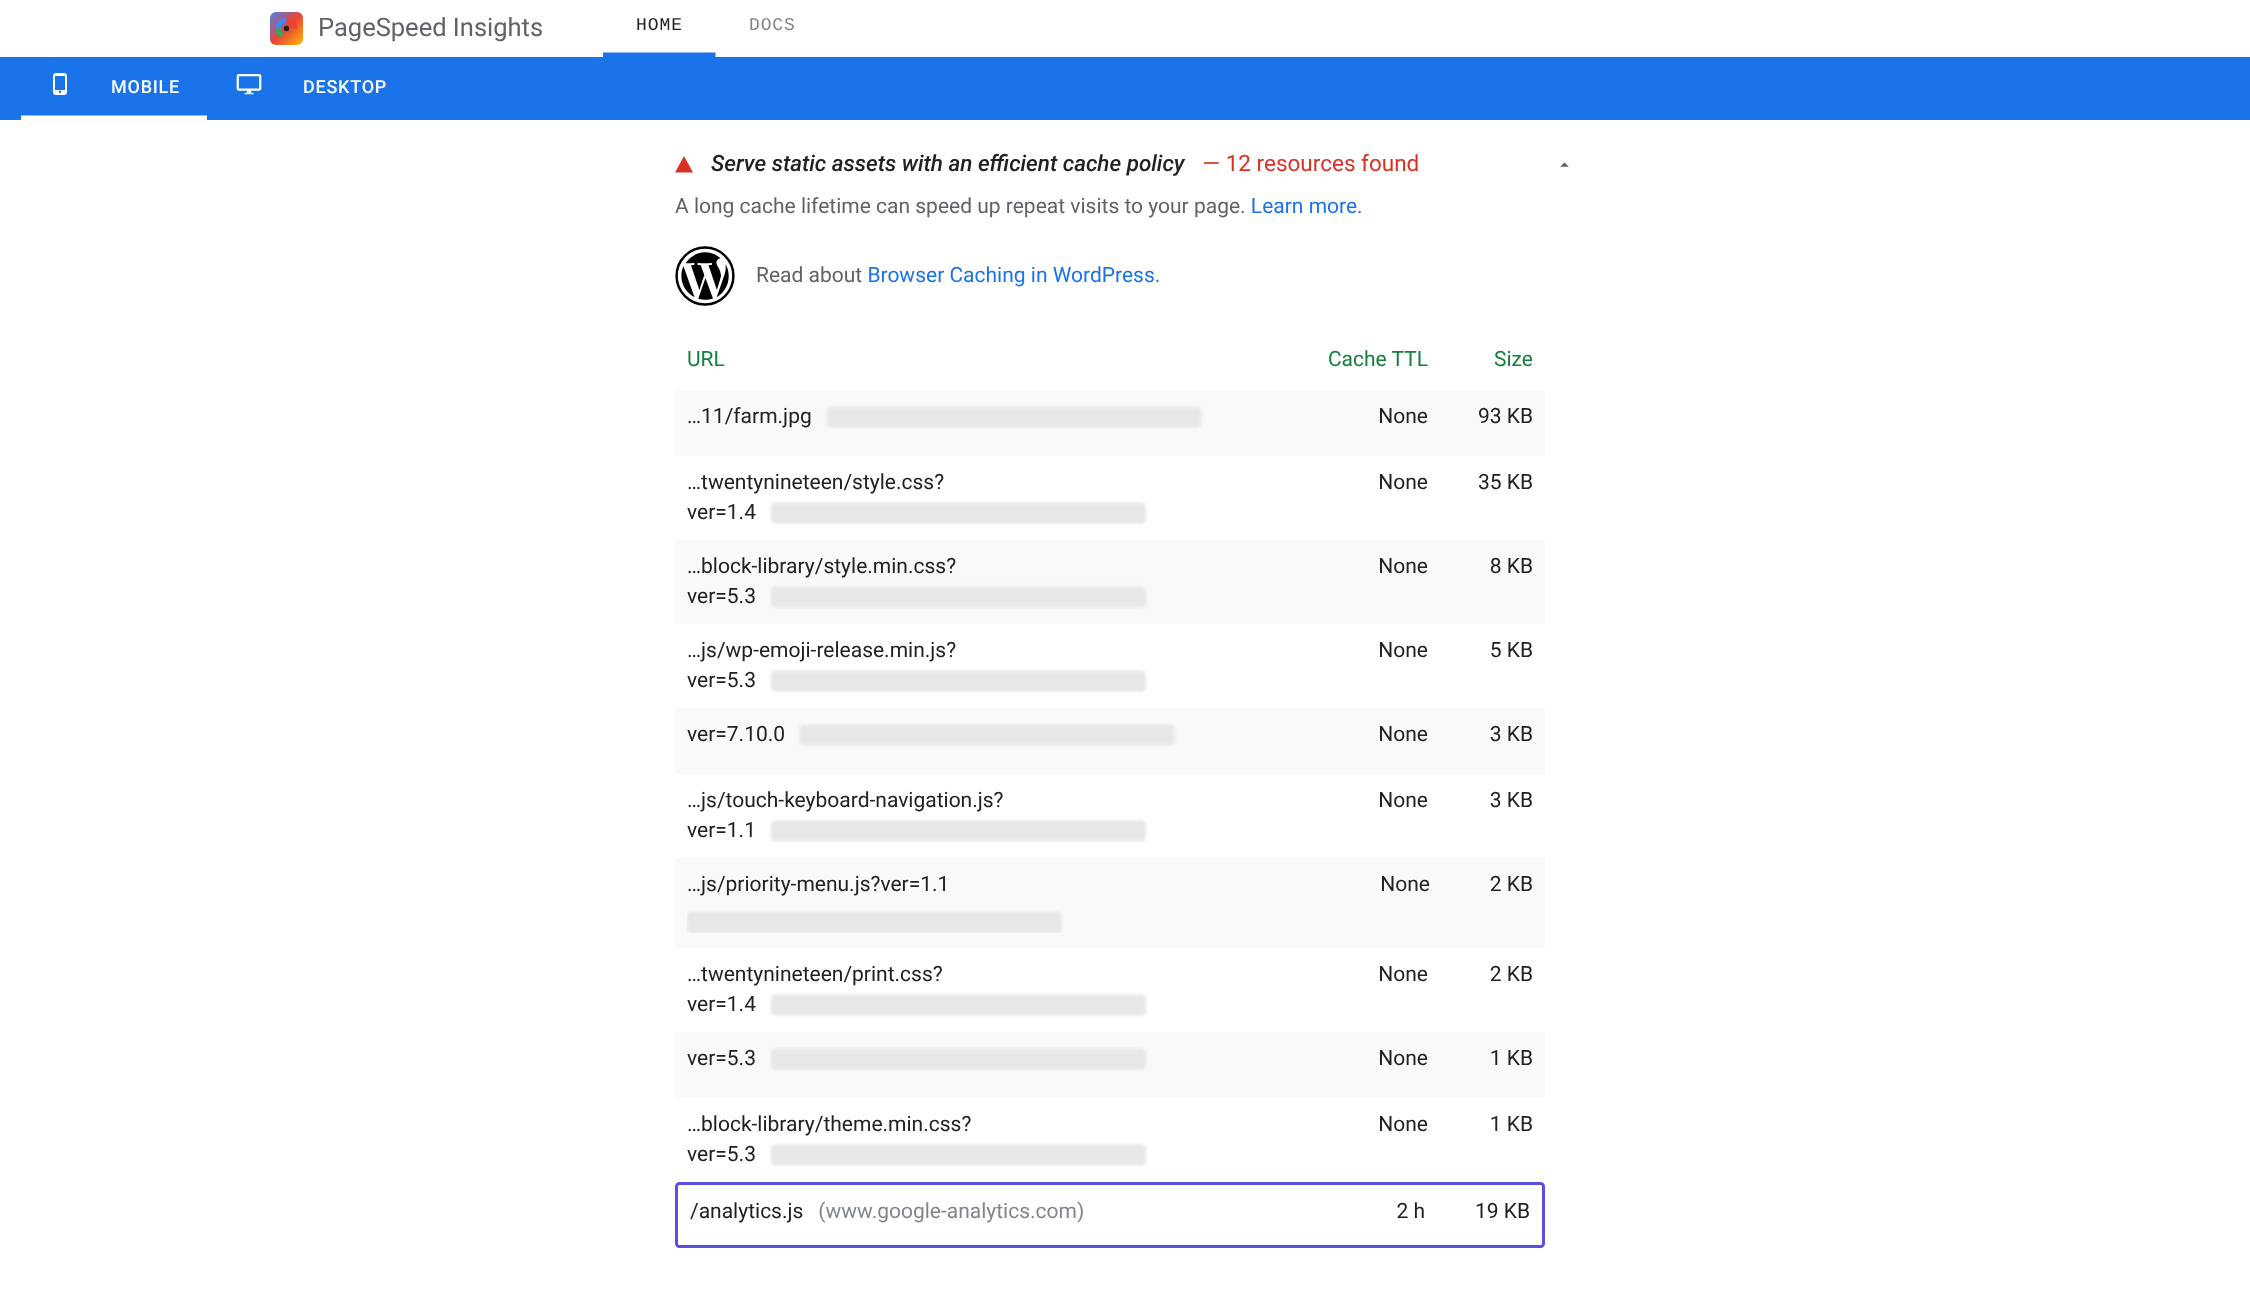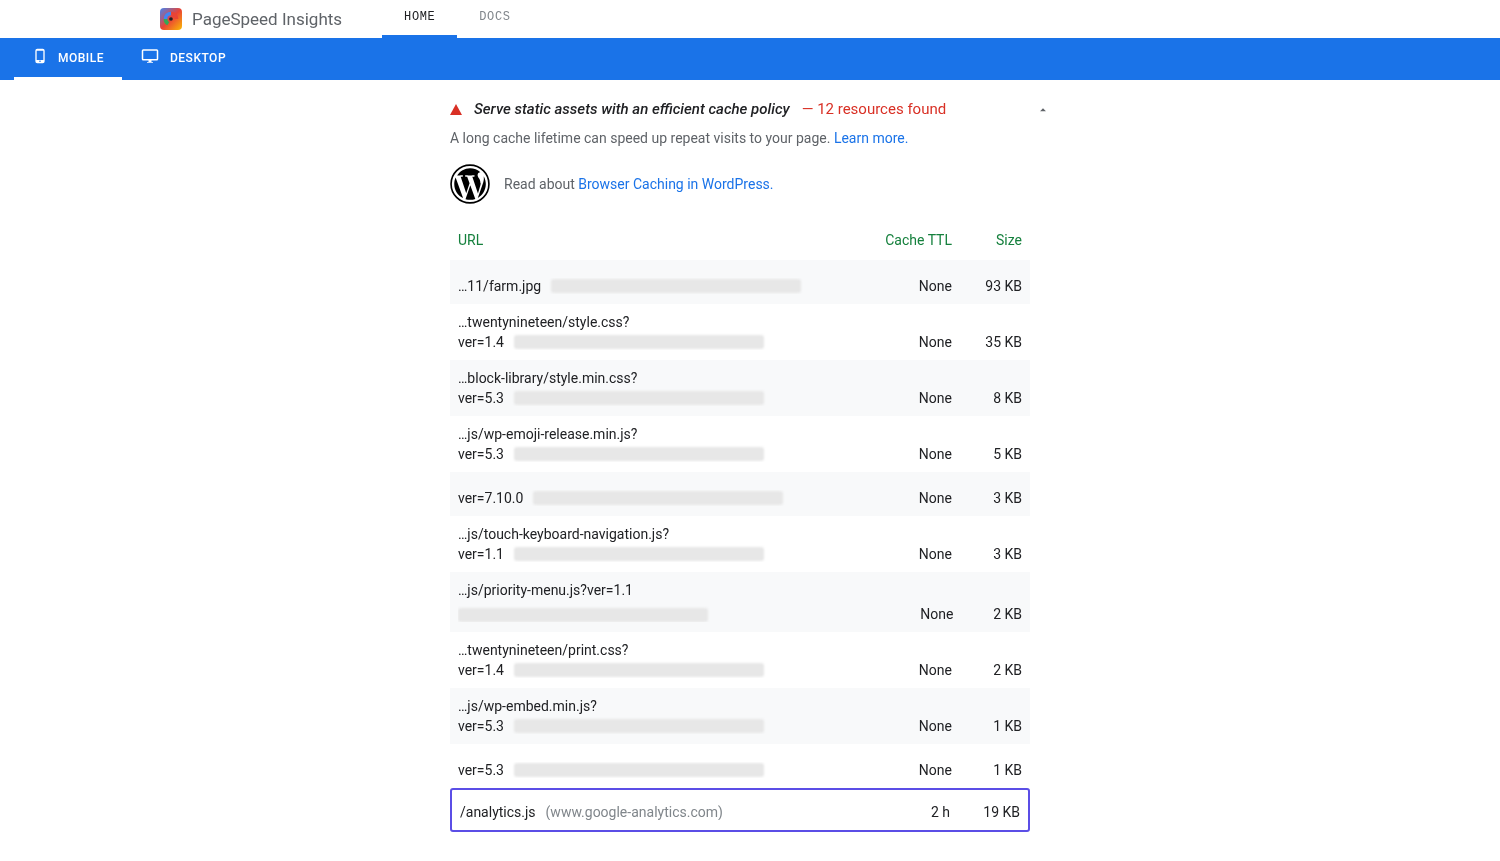--- a/index.html
+++ b/index.html
@@ -1,27 +1,27 @@
 <!DOCTYPE html>
 <html><head>
 <meta charset="utf-8">
 <style>
   * { box-sizing: border-box; margin: 0; padding: 0; }
   html, body { width: 1500px; height: 861px; font-family: Roboto, "Helvetica Neue", Arial, sans-serif; color: #202124; background:#fff; overflow:hidden; }
   
-  .header { height: 38px; display: flex; align-items: center; padding-left: 160px; border-bottom:1px solid transparent; }
+  .header { height: 38px; display: flex; align-items: center; padding-left: 160px; border-bottom:1px solid transparent;margin-left:20px; }
   .logo-img { width: 22px; height: 22px; background: linear-gradient(135deg,#4285f4 0%,#ea4335 50%,#fbbc04 100%); border-radius:4px; margin-right:10px; position:relative; }
   .logo-img svg { display:block; }
   .app-title { font-size: 17px; color:#5f6368; font-weight:400; margin-right:40px; }
   .top-tabs { display:flex; height:38px; }
   .top-tab { display:flex; align-items:center; padding:0 22px; font-size:12px; font-weight:500; letter-spacing:0.6px; color:#80868b; cursor:pointer; border-bottom:3px solid transparent;font-family:Liberation Mono, monospace; }
   .top-tab.active { color:#202124; border-bottom-color:#1a73e8; }
   
   .device-bar { background:#1a73e8; height:42px; display:flex; align-items:flex-end; padding-left:14px; }
-  .device-tab { display:flex; align-items:center; gap:10px; padding:0 18px; height:42px; color:#fff; font-size:12px; font-weight:500; letter-spacing:0.5px; cursor:pointer; border-bottom:3px solid transparent; }
+  .device-tab { display:flex; align-items:center; gap:26px; padding:0 18px; height:42px; color:#fff; font-size:12px; font-weight:500; letter-spacing:0.5px; cursor:pointer; border-bottom:3px solid transparent; }
   .device-tab.active { border-bottom-color:#fff; }
   .device-tab svg { fill:#fff; }
   
   .content { display:flex; justify-content:center; padding-top:20px; }
   .panel { width:600px; }
   .audit-header { display:flex; align-items:center; gap:8px; position:relative; }
   .warn-icon { width:0; height:0; border-left:6px solid transparent; border-right:6px solid transparent; border-bottom:11px solid #d93025; position:relative; margin-right:4px; }
   .warn-icon::after { content:''; }
   .audit-title { font-size:15px; color:#202124; font-weight:500;font-style:italic; }
   .audit-count { font-size:15px; color:#d93025; margin-left:4px; }
@@ -31,21 +31,21 @@
   .desc a, .link { color:#1a73e8; text-decoration:none; }
   .wp-row { display:flex; align-items:center; gap:14px; margin-top:18px; }
   .wp-logo { width:40px; height:40px; }
   .wp-text { font-size:14px; color:#5f6368; }
   
   .tbl { width:580px; margin-top:28px; font-size:14px; }
   .thead { display:flex; align-items:center; color:#15803d; padding:0 8px 12px 8px; }
   .col-url { flex: 1 1 auto; }
   .col-ttl { width:70px; text-align:right; }
   .col-size { width:70px; text-align:right; }
-  .trow { display:flex; align-items:flex-end; padding:10px 8px; min-height:44px; }
+  .trow { display:flex; align-items:flex-start; padding:10px 8px; min-height:44px; }
   .trow:nth-child(odd) { background:#f8f9fa; }
   .trow .col-url { display:flex; flex-direction:column; gap:4px; font-size:14px; color:#202124; overflow:hidden; }
   .url-line { display:flex; align-items:center; gap:10px; flex-wrap:wrap; }
   .blur { display:inline-block; height:14px; border-radius:3px; background:#e7e7e7; filter:blur(1px); } .blur.w250{width:250px;}
   .host { color:#80868b; font-size:14px; }
   .highlight { border:2px solid #5b4ee6; border-radius:3px; }
   .trow.highlight { background:#fff; }
   .tbody { }
 </style>
 </head>
@@ -221,32 +221,32 @@
                 <span>ver=1.4</span>
                 <span class="blur w250"></span>
               </div>
             </div>
             <div class="col-ttl">None</div>
             <div class="col-size">2 KB</div>
           </div>
           <div class="trow">
             <div class="col-url">
               <div class="url-line">
-                <span>…js/wp-embed.min.js?</span>
-              </div>
-              <div class="url-line">
                 <span>ver=5.3</span>
                 <span class="blur w250"></span>
               </div>
             </div>
             <div class="col-ttl">None</div>
             <div class="col-size">1 KB</div>
           </div>
           <div class="trow">
             <div class="col-url">
+              <div class="url-line">
+                <span>…block-library/theme.min.css?</span>
+              </div>
               <div class="url-line">
                 <span>ver=5.3</span>
                 <span class="blur w250"></span>
               </div>
             </div>
             <div class="col-ttl">None</div>
             <div class="col-size">1 KB</div>
           </div>
           <div class="trow highlight">
             <div class="col-url">

